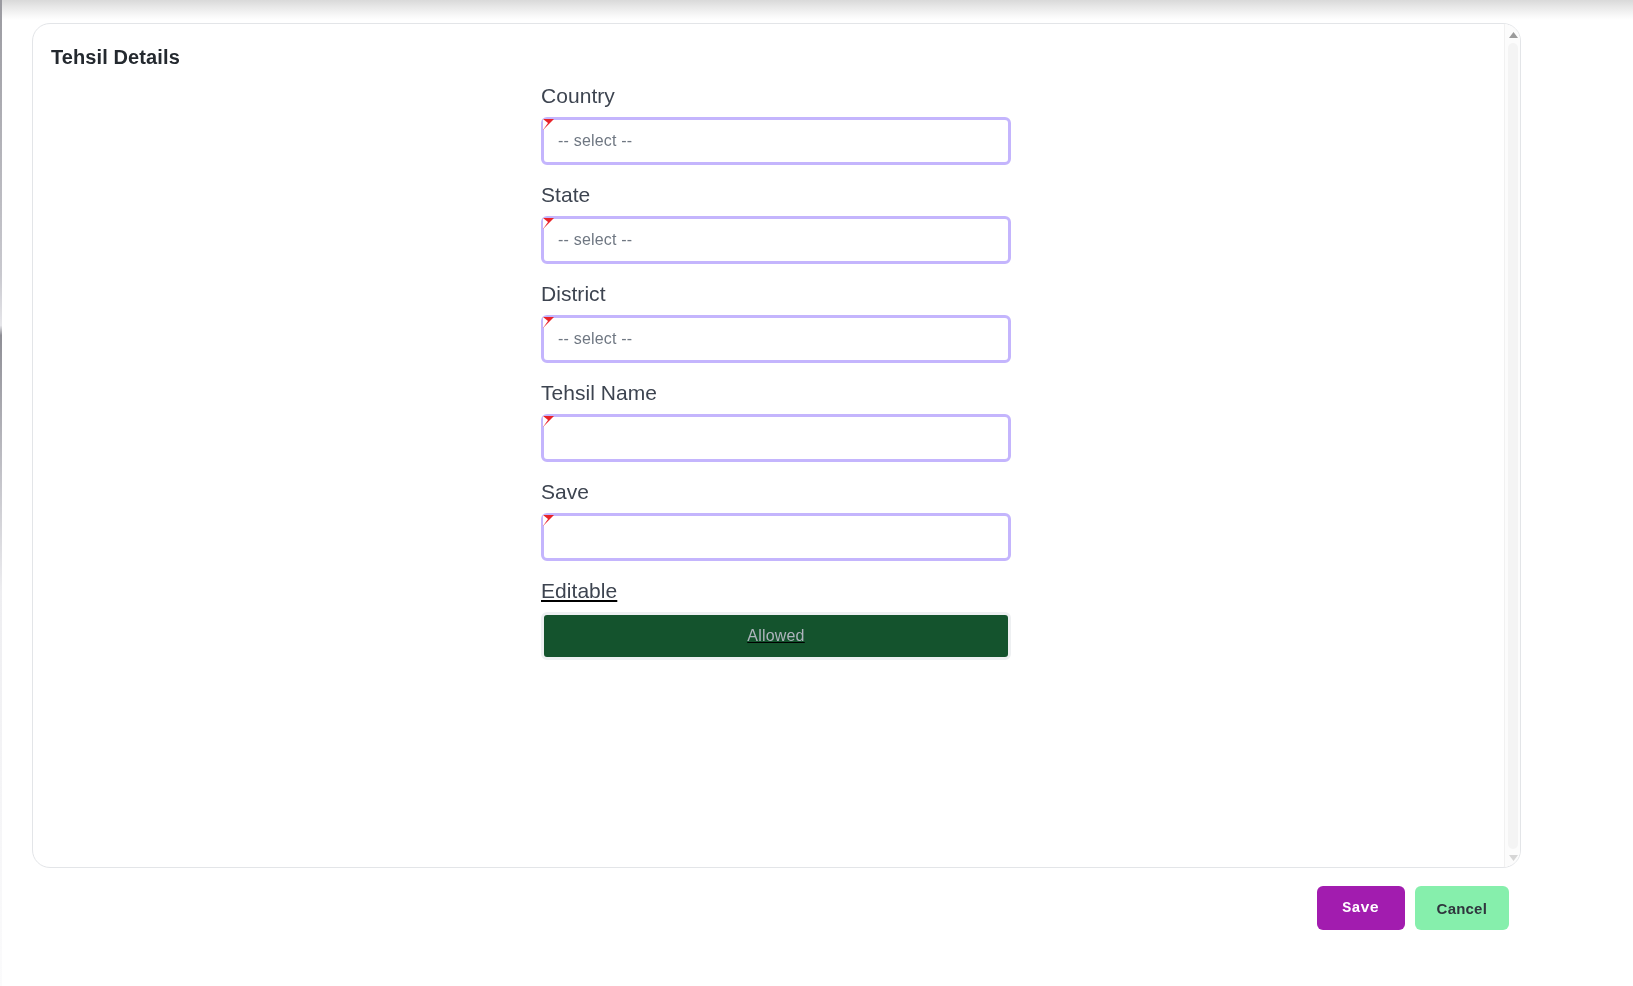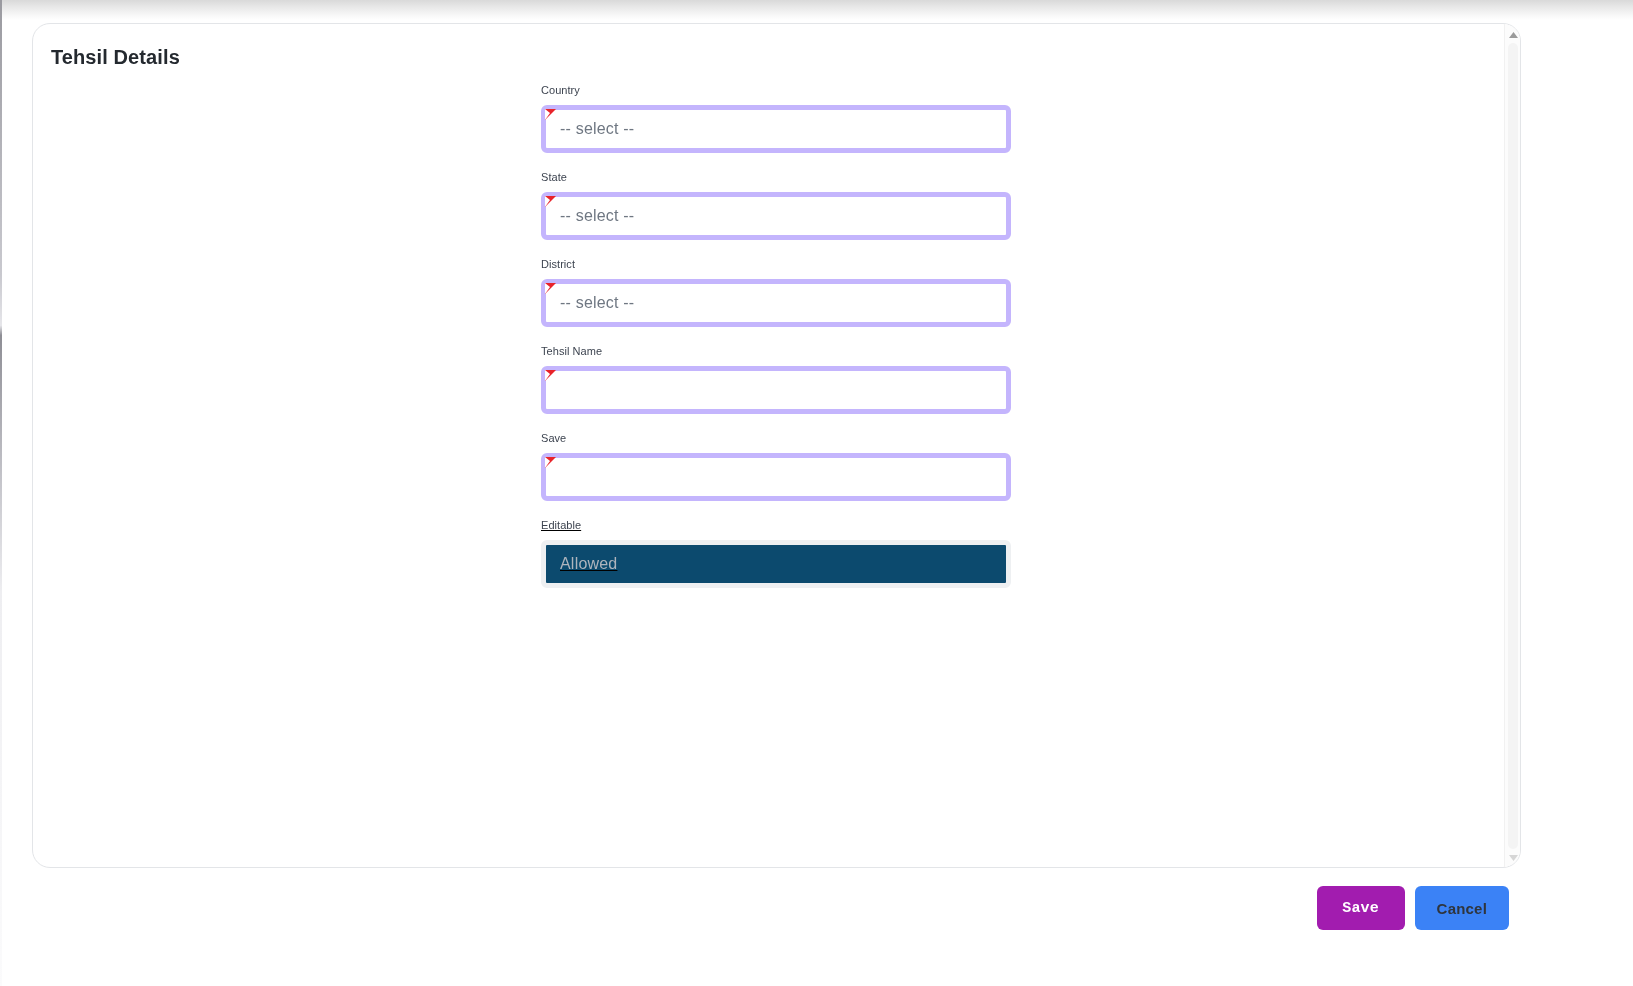--- a/index.html
+++ b/index.html
@@ -58,41 +58,42 @@
     left: 508px;
     top: 60px;
     width: 470px;
   }
 
   .field { margin-bottom: 18px; }
   .field:last-child { margin-bottom: 8px; text-decoration: underline; }
 
   .field-label {
     display: block;
-    font-size: 11px;
+    font-size: 21px;
     color: #3d4450;
     margin-bottom: 9px;
     letter-spacing: 0.05px;
   }
 
   
   .control {
     position: relative;
     height: 48px;
-    border: 5px solid #c4b5fd;
+    border: 3px solid #c4b5fd;
     border-radius: 6px;
     background: #ffffff;
     display: flex;
     align-items: center;
     padding: 0 14px;
     font-size: 16px;
   }
   .control.disabled {
-    background: #0c4a6e;
+    background: #14532d;
     border-color: #eef0f2;
+    justify-content: center;
   }
 
   .control-text {
     color: #6f7782;
     font-size: 16px;
     letter-spacing: 0.2px;
   }
   .control.disabled .control-text { color: #aeb4bd; }
   .control-text.empty { color: transparent; }
 
@@ -160,21 +161,21 @@
     border: none;
     border-radius: 6px;
     font-family: "Liberation Sans", sans-serif;
     font-size: 15px;
     font-weight: bold;
     cursor: pointer;
     padding: 0 22px;
     letter-spacing: 0.2px;
   }
   .btn-save { background: #a21caf; color: #ffffff; font-family: Liberation Mono, monospace; }
-  .btn-cancel { background: #3b82f6; color: #2f353d; }
+  .btn-cancel { background: #86efac; color: #2f353d; }
 </style>
 </head>
 <body>
 
 <div class="top-gradient"></div>
 <div class="left-rule"></div>
 
 <div class="card">
 
   <div class="card-title">Tehsil Details</div>

